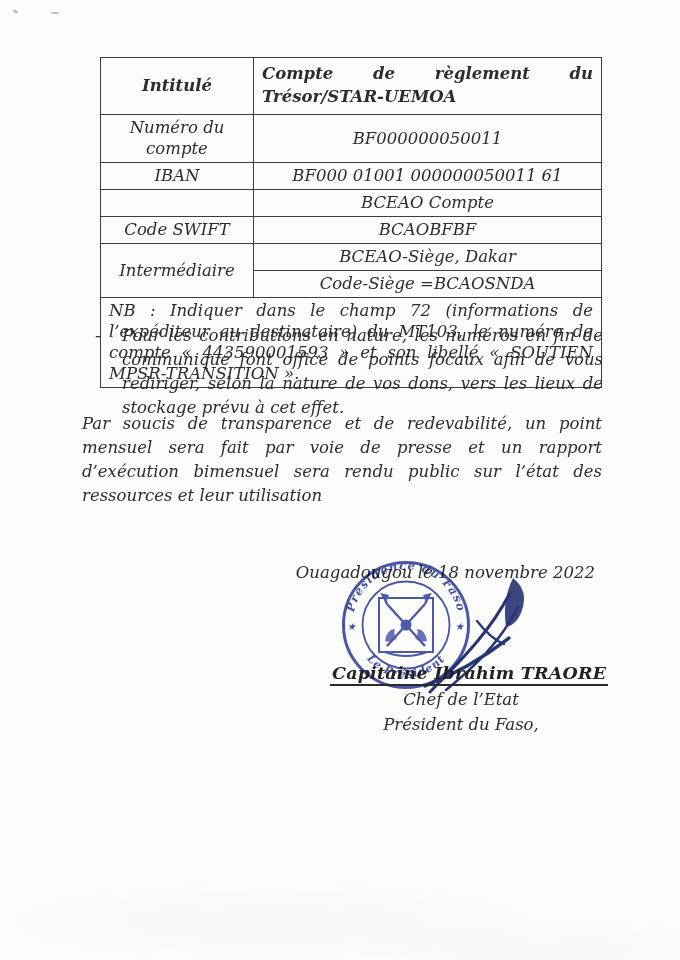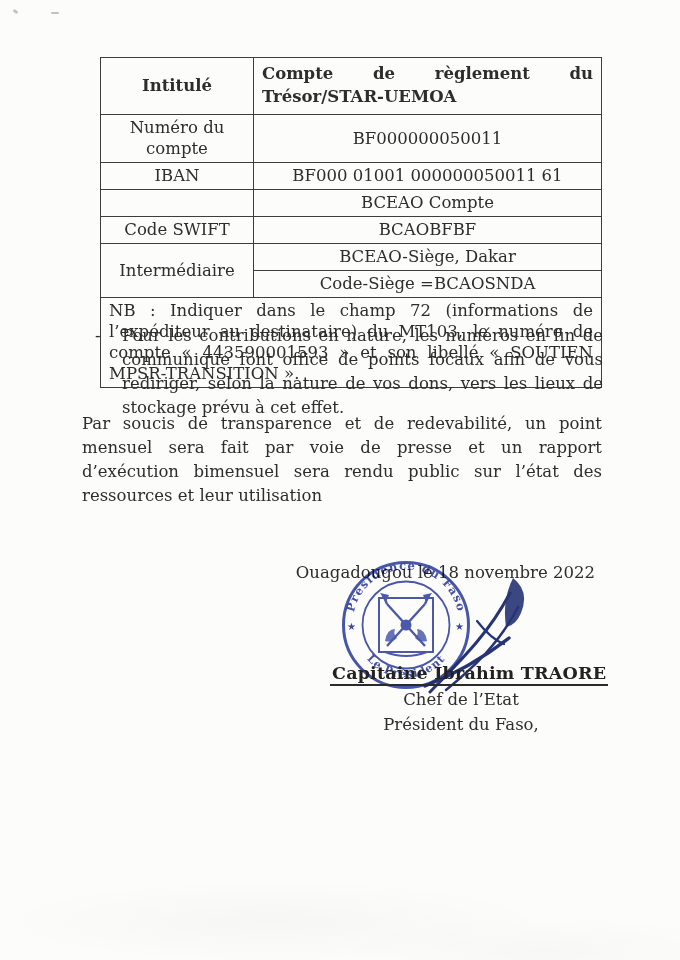--- a/index.html
+++ b/index.html
@@ -7,20 +7,21 @@
     position:relative;
     width:680px;height:960px;
     margin:0 auto;
     background:#fcfcfb;
     background-image:
       radial-gradient(ellipse 400px 60px at 40% 96%, rgba(0,0,0,.025), transparent 70%),
       radial-gradient(ellipse 300px 50px at 80% 99%, rgba(0,0,0,.02), transparent 70%);
     font-family:"DejaVu Serif","Liberation Serif",serif;
     color:#2d2d2d;
     overflow:hidden;
+    font-style:italic;
   }
   .speck{position:absolute;background:#8f8f8f;opacity:.55;border-radius:1px;}
   .speck-a{left:13px;top:10px;width:5px;height:3px;transform:rotate(35deg);}
   .speck-b{left:51px;top:12px;width:8px;height:2px;}
 
   
   table.bank{
     position:absolute;left:100px;top:57px;width:501px;
     border-collapse:collapse;table-layout:fixed;
     font-size:16.5px;

